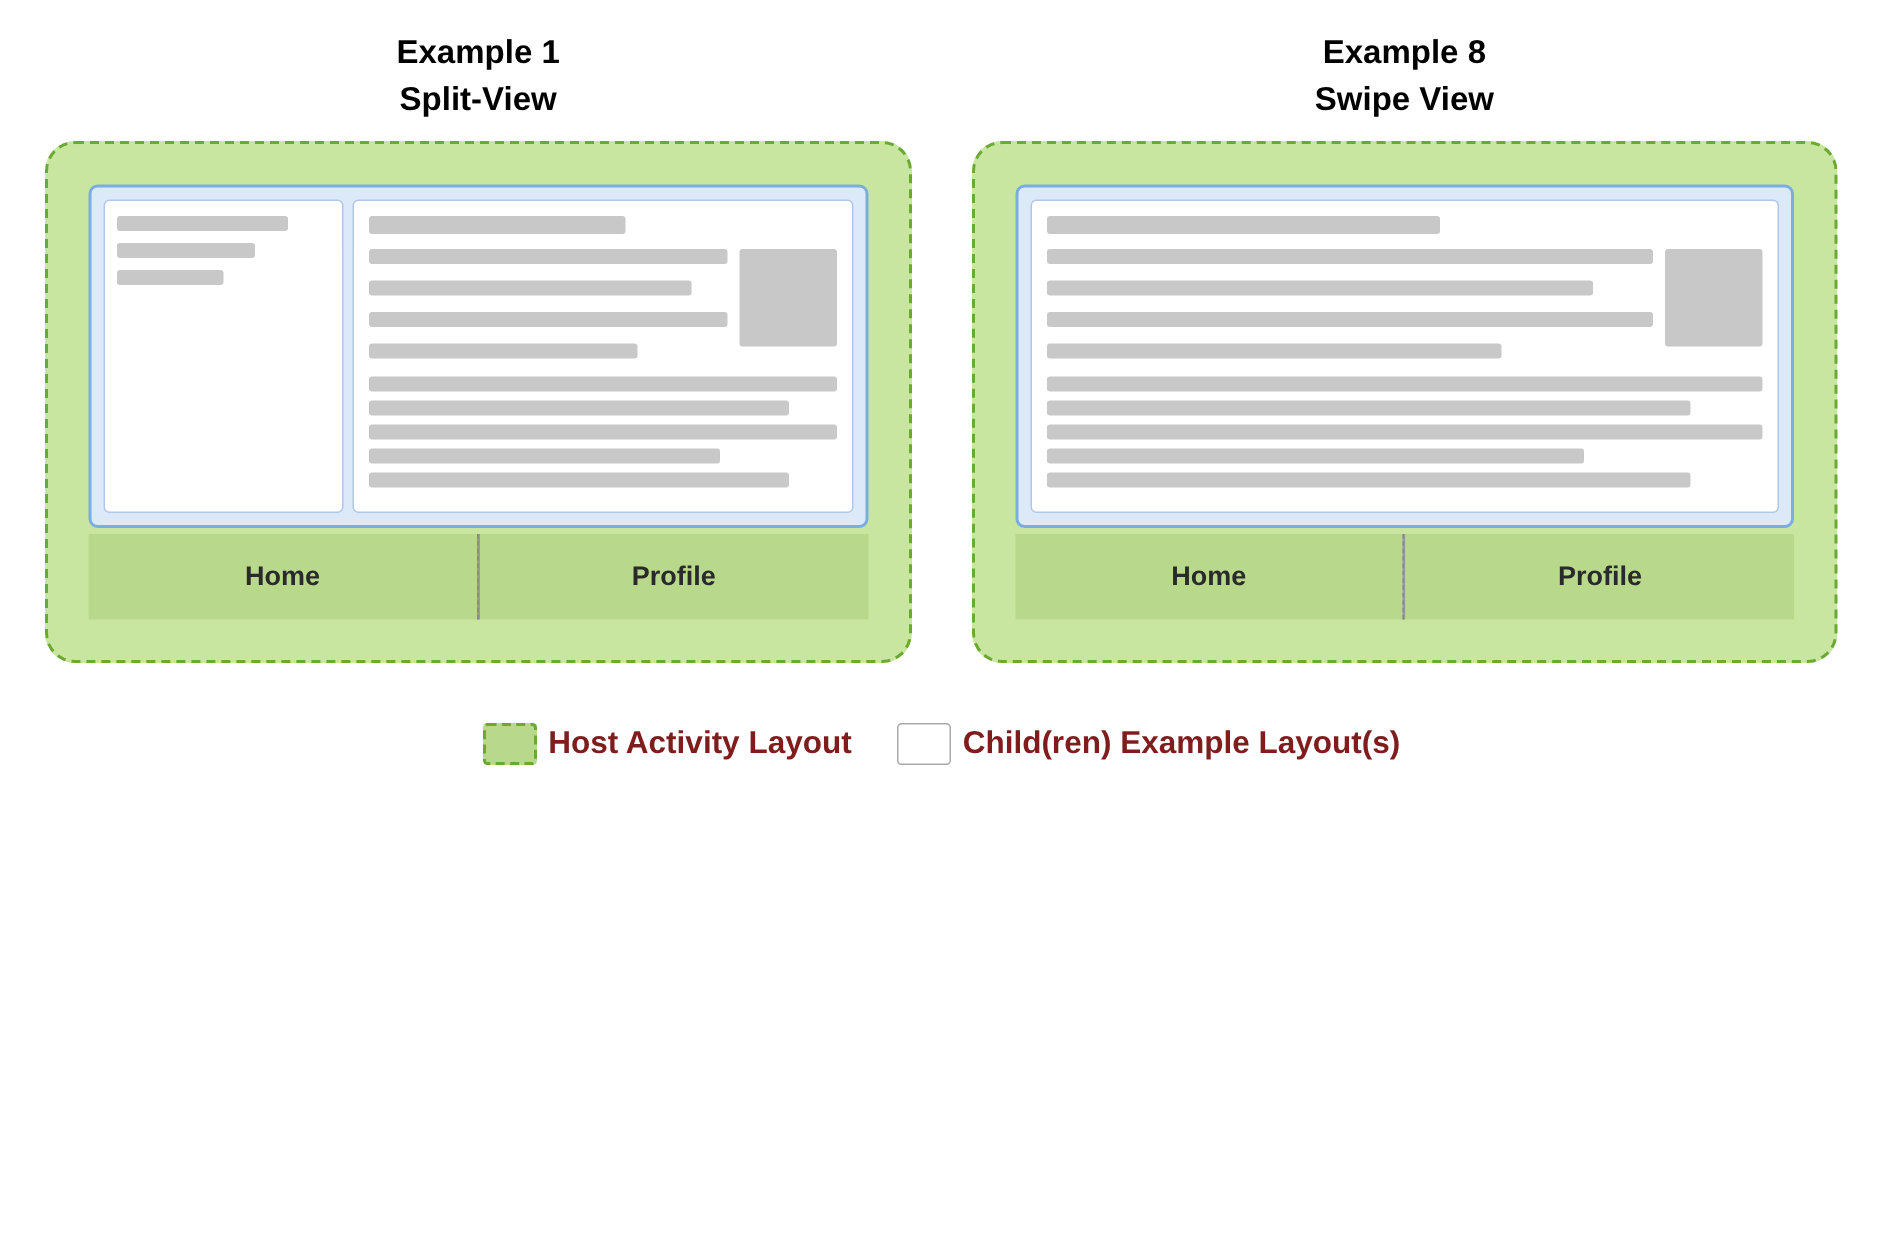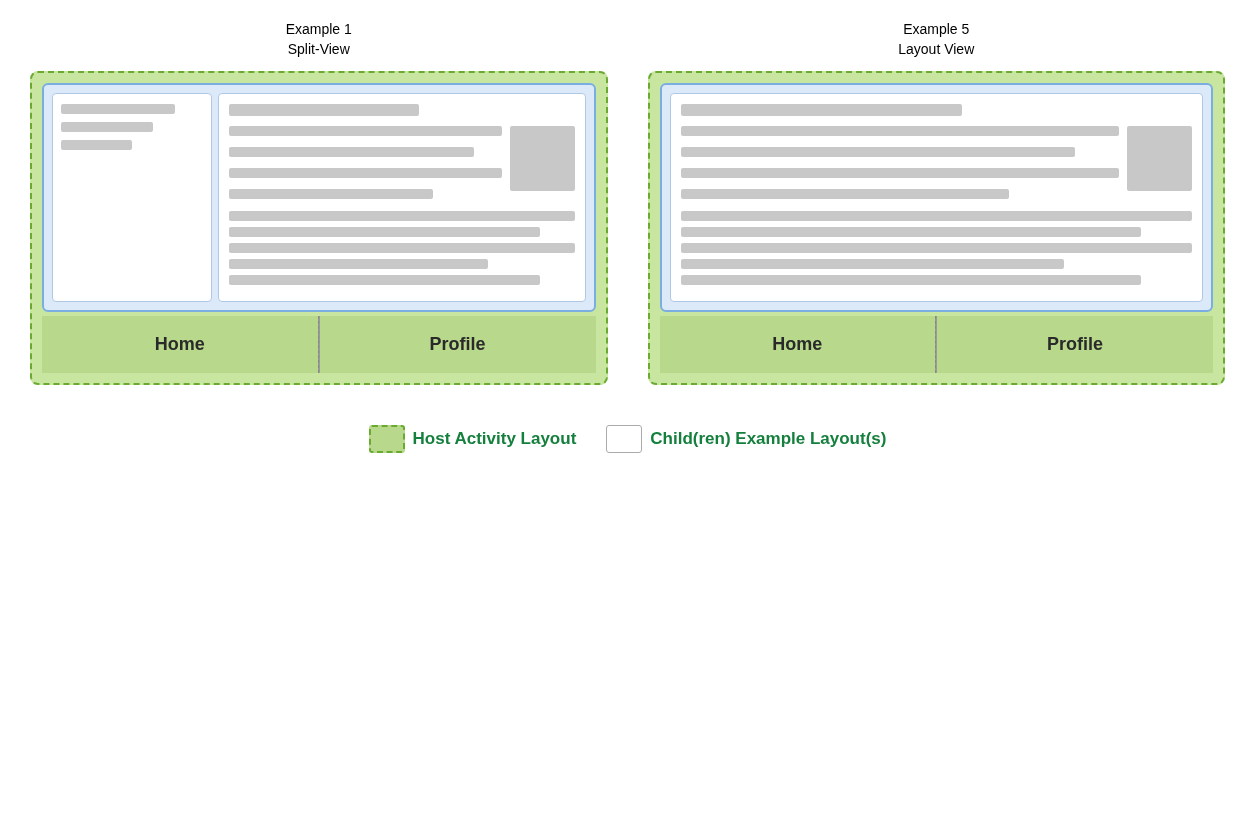--- a/index.html
+++ b/index.html
@@ -24,35 +24,35 @@
     }
 
     .example-block {
       display: flex;
       flex-direction: column;
       align-items: center;
       width: 580px;
     }
 
     .example-title {
-      font-size: 14px;
-      font-weight: normal;
+      font-size: 22px;
+      font-weight: bold;
       text-align: center;
       margin-bottom: 12px;
       line-height: 1.4;
       color: #000;
     }
 
     
     .host-activity {
       background: #c8e6a0;
       border: 2.5px dashed #6aaa30;
-      border-radius: 8px;
+      border-radius: 20px;
       width: 100%;
-      padding: 10px;
+      padding: 27px;
       display: flex;
       flex-direction: column;
     }
 
     
     .host-fragment {
       background: #dce9f8;
       border: 2px solid #7aaee0;
       border-radius: 6px;
       flex: 1;
@@ -175,23 +175,23 @@
       flex-direction: row;
       align-items: center;
       gap: 8px;
     }
     .legend-box {
       width: 36px;
       height: 28px;
       border-radius: 3px;
     }
     .legend-label {
-      font-size: 17px;
+      font-size: 21px;
       font-weight: bold;
-      color: #15803d;
+      color: #7f1d1d;
     }
   </style>
 </head>
 <body>
 
 <div class="main-row">
 
   <div class="example-block">
     <div class="example-title">
       <span>Example 1</span><br>
@@ -233,22 +233,22 @@
         <div class="nav-divider"></div>
         <div class="nav-item">
           <span>Profile</span>
         </div>
       </div>
     </div>
   </div>
 
   <div class="example-block">
     <div class="example-title">
-      <span>Example 5</span><br>
-      <span>Layout View</span>
+      <span>Example 8</span><br>
+      <span>Swipe View</span>
     </div>
 
     <div class="host-activity">
       <div class="host-fragment">
 
         <div class="swipe-content">
           <div class="bar title"></div>
           <div class="content-with-image">
             <div class="content-lines">
               <div class="bar full"></div>

